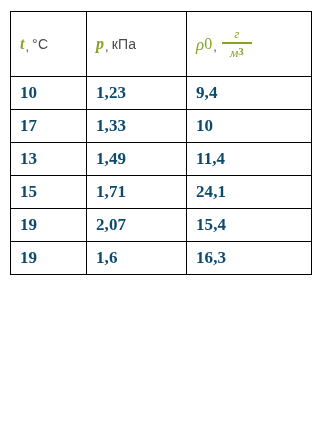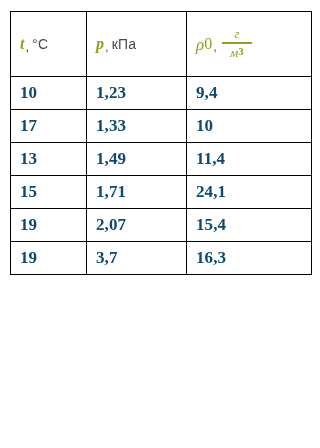--- a/index.html
+++ b/index.html
@@ -226,21 +226,21 @@
             <td>1,71</td>
             <td>24,1</td>
           </tr>
           <tr>
             <td>19</td>
             <td>2,07</td>
             <td>15,4</td>
           </tr>
           <tr>
             <td>19</td>
-            <td>3,7</td>
+            <td>1,6</td>
             <td>16,3</td>
           </tr>
         </tbody>
 
     </table>
   </div>
 
 </div>
 
 </body></html>

